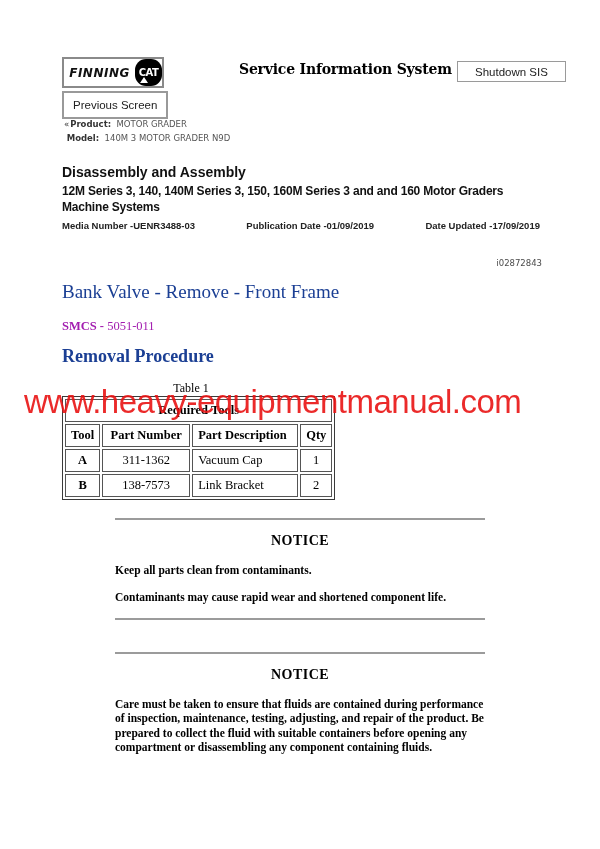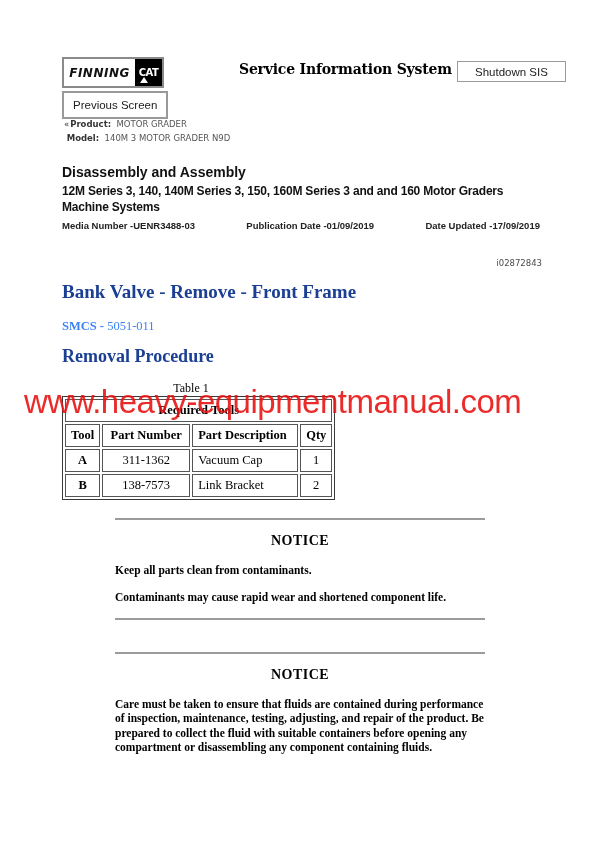--- a/index.html
+++ b/index.html
@@ -17,20 +17,21 @@
   .finning-text {
     flex:1; display:flex; align-items:center; justify-content:center;
     font-family:"DejaVu Sans", sans-serif; font-weight:bold; font-style:italic;
     font-size:12px; letter-spacing:.5px; color:#111;
   }
   .cat-box {
     position:relative; width:27px; background:#000; color:#fff;
     display:flex; align-items:center; justify-content:center;
     font-family:"DejaVu Sans", sans-serif; font-weight:bold; font-size:10px;
     letter-spacing:-.5px;
+    border-radius:11px;
   }
   .cat-tri {
     position:absolute; left:5px; bottom:3px; width:0; height:0;
     border-left:4px solid transparent; border-right:4px solid transparent;
     border-bottom:6px solid #fff;
   }
   .prev-btn {
     position:absolute; left:62px; top:91px; height:28px; padding:0 9px;
     background:#fff; border:2px solid #999; color:#222;
     font-family:"Liberation Sans", sans-serif; font-size:11.5px; cursor:pointer;
@@ -56,26 +57,26 @@
   .doc-block { position:absolute; left:62px; top:164px; width:478px; color:#111; }
   .doc-section { font-family:"Liberation Sans", sans-serif; font-weight:bold; font-size:14px; margin-bottom:3px; white-space:nowrap; }
   .doc-sub { font-family:"Liberation Sans", sans-serif; font-weight:bold; font-size:12px; letter-spacing:-.2px; line-height:16px; white-space:nowrap; }
   .media-row { display:flex; justify-content:space-between; margin-top:5px;
     font-family:"Liberation Sans", sans-serif; font-weight:bold; font-size:9.5px; color:#222; }
   .doc-id { position:absolute; right:58px; top:258px; font-family:"DejaVu Sans", sans-serif; font-size:8.5px; color:#4a4a4a; }
 
   
   .article-title {
     position:absolute; left:62px; top:281px;
-    font-family:"Liberation Serif", serif; font-weight:bold; font-size:19px;
+    font-family:"Liberation Serif", serif; font-weight:normal; font-size:19px;
     color:#1b3f94; white-space:nowrap;
   }
   .smcs-row {
     position:absolute; left:62px; top:319px;
-    font-family:"Liberation Serif", serif; font-size:12.5px; color:#3b82f6;
+    font-family:"Liberation Serif", serif; font-size:12.5px; color:#a21caf;
   }
   .smcs-row b { font-weight:bold; }
   .procedure-title {
     position:absolute; left:62px; top:346px;
     font-family:"Liberation Serif", serif; font-weight:bold; font-size:18px;
     color:#1b3f94; white-space:nowrap;
   }
 
   
   .table-caption {

